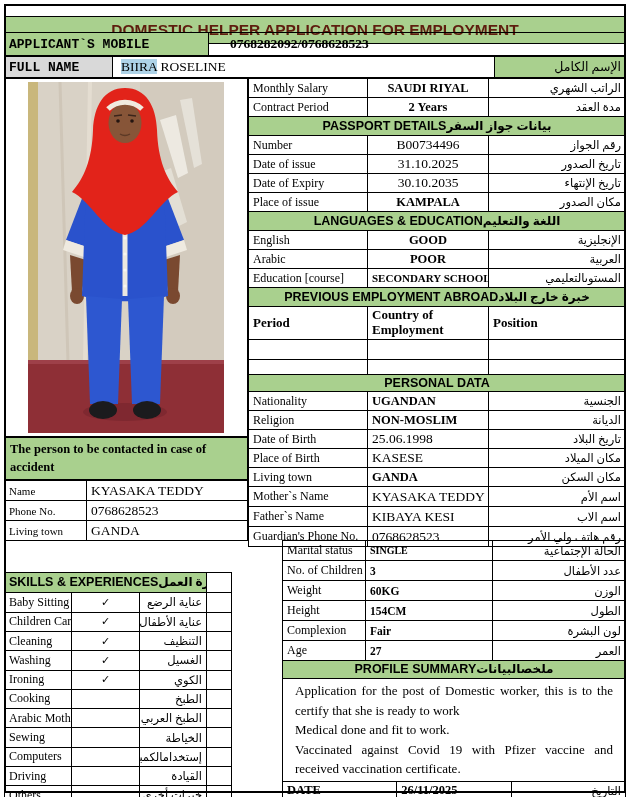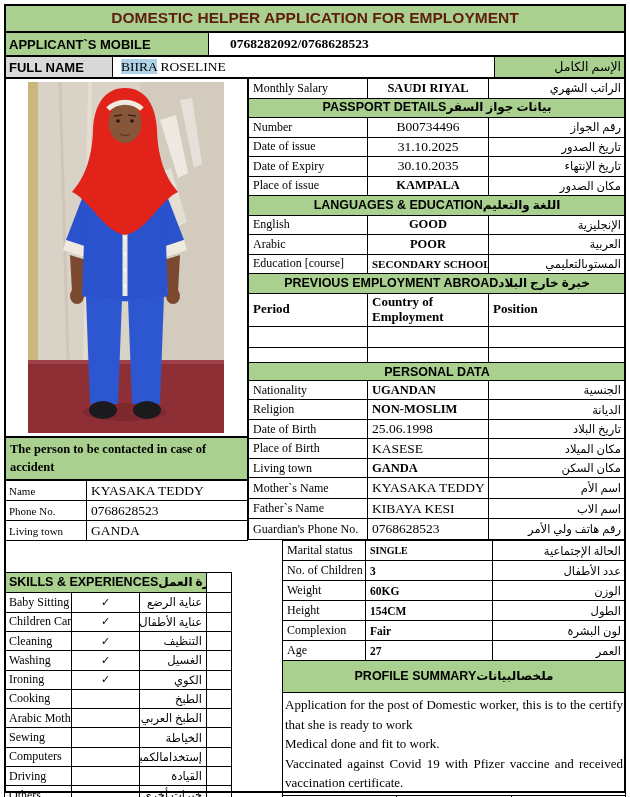--- a/index.html
+++ b/index.html
@@ -6,51 +6,51 @@
   html,body { background:#ffffff; }
   .page { position:relative; width:630px; height:797px; background:#fff;
           font-family:"Liberation Serif","DejaVu Sans",serif; color:#000; overflow:hidden; }
   .blk { position:absolute; }
   table { border-collapse:collapse; table-layout:fixed; width:100%; height:100%; }
   td { border:1px solid #000; padding:0 4px; overflow:hidden; white-space:nowrap; vertical-align:middle; }
   .outline { position:absolute; left:4px; top:4px; width:622px; height:789px;
              border:2px solid #000; pointer-events:none; }
   .green { background:#a9d08e; }
   .grey  { background:#d9d9d9; }
-  .sans  { font-family:Liberation Sans, sans-serif; }
+  .sans  { font-family:Liberation Mono, monospace; }
   .hdr   { font-family:"Liberation Sans","DejaVu Sans",sans-serif; font-weight:bold;
            font-size:12.5px; text-align:center; }
   .lbl   { font-size:12px; }
   .lbl-s { font-size:11px; }
   .val   { font-size:12.5px; }
   .val14 { font-size:13.5px; }
   .b { font-weight:bold; }
   .c { text-align:center; }
   .ar { text-align:right; direction:rtl; font-size:11.5px; font-family:"Liberation Serif","DejaVu Sans",serif; }
   .title-band { display:flex; align-items:center; justify-content:center;
                 background:#a9d08e; border:1px solid #000;
                 font-family:"Liberation Sans","DejaVu Sans",sans-serif;
                 font-weight:bold; font-size:15.5px; color:#5e1d0e; }
   .hl { background:#aed3e8; }
   .contact-hdr { background:#a9d08e; border:1px solid #000; padding:2px 5px;
                  font-family:Liberation Serif, serif;
                  font-weight:bold; font-size:12.5px; line-height:1.45; white-space:normal; }
   .photo-cell { border:1px solid #000; background:#fff; display:flex;
                 align-items:center; justify-content:center; }
   .col-head { font-weight:bold; font-size:13px; text-align:left; white-space:normal; line-height:1.15; }
-  .summary-cell { white-space:normal; font-size:13px; line-height:1.5; padding:2px 2px; vertical-align:top;margin-left:32px; }
+  .summary-cell { white-space:normal; font-size:13px; line-height:1.5; padding:2px 12px; vertical-align:top;margin-left:32px; }
   .summary-cell .just { text-align:justify; }
   .date-lbl { font-weight:bold; font-size:12.5px; }
 </style>
 </head>
 <body>
 
 <div class="page">
 
-  <div class="blk title-band" style="left:4px; top:4px; width:622px; height:28px;">DOMESTIC HELPER APPLICATION FOR EMPLOYMENT</div>
+  <div class="blk title-band" style="left:4px; top:16px; width:622px; height:28px;">DOMESTIC HELPER APPLICATION FOR EMPLOYMENT</div>
 
   <div class="blk" style="left:4px; top:32px; width:622px; height:24px;">
     <table>
       <tbody>
           <tr>
         <td class="green sans b" style="width:204px; font-size:13px;">APPLICANT`S MOBILE</td>
         <td class="val14 b" style="padding-left:21px;">0768282092/0768628523</td>
       </tr>
     </tbody>
       </table>
@@ -232,20 +232,25 @@
 
   <div class="blk" style="left:248px; top:78px; width:378px; height:462px;">
     <table>
       <tbody>
           <tr style="height:19px">
         <td class="lbl" style="width:119px">Monthly Salary</td>
         <td class="val b c" style="width:121px">SAUDI RIYAL</td>
         <td class="ar">الراتب الشهري</td>
       </tr>
       <tr style="height:19px">
+        <td class="lbl">Contract Period</td>
+        <td class="val b c">2 Years</td>
+        <td class="ar">مدة العقد</td>
+      </tr>
+      <tr style="height:19px">
         <td colspan="3" class="green hdr"><span>PASSPORT DETAILS</span><span class="ar" style="font-size:12px">بيانات جواز السفر</span></td>
       </tr>
       <tr style="height:19px">
         <td class="lbl">Number</td>
         <td class="val14 c">B00734496</td>
         <td class="ar">رقم الجواز</td>
       </tr>
       <tr style="height:19px">
         <td class="lbl">Date of issue</td>
         <td class="val14 c">31.10.2025</td>
@@ -377,21 +382,21 @@
         <td class="b" style="font-size:11.5px">27</td>
         <td class="ar">العمر</td>
       </tr>
     </tbody>
       </table>
   </div>
 
   <div class="blk" style="left:282px; top:660px; width:344px; height:133px;">
     <table>
       <tbody>
-          <tr style="height:32px">
+          <tr style="height:18px">
         <td colspan="3" class="green hdr"><span>PROFILE SUMMARY</span><span class="ar" style="font-size:12px">ملخصالبيانات</span></td>
       </tr>
       <tr>
         <td colspan="3" class="summary-cell">
           <div class="just">Application for the post of Domestic worker, this is to the certify that she is ready to work</div>
           <div>Medical done and fit to work.</div>
           <div class="just">Vaccinated against Covid 19 with Pfizer vaccine and received vaccination certificate.</div>
         </td>
       </tr>
       <tr style="height:19px">

